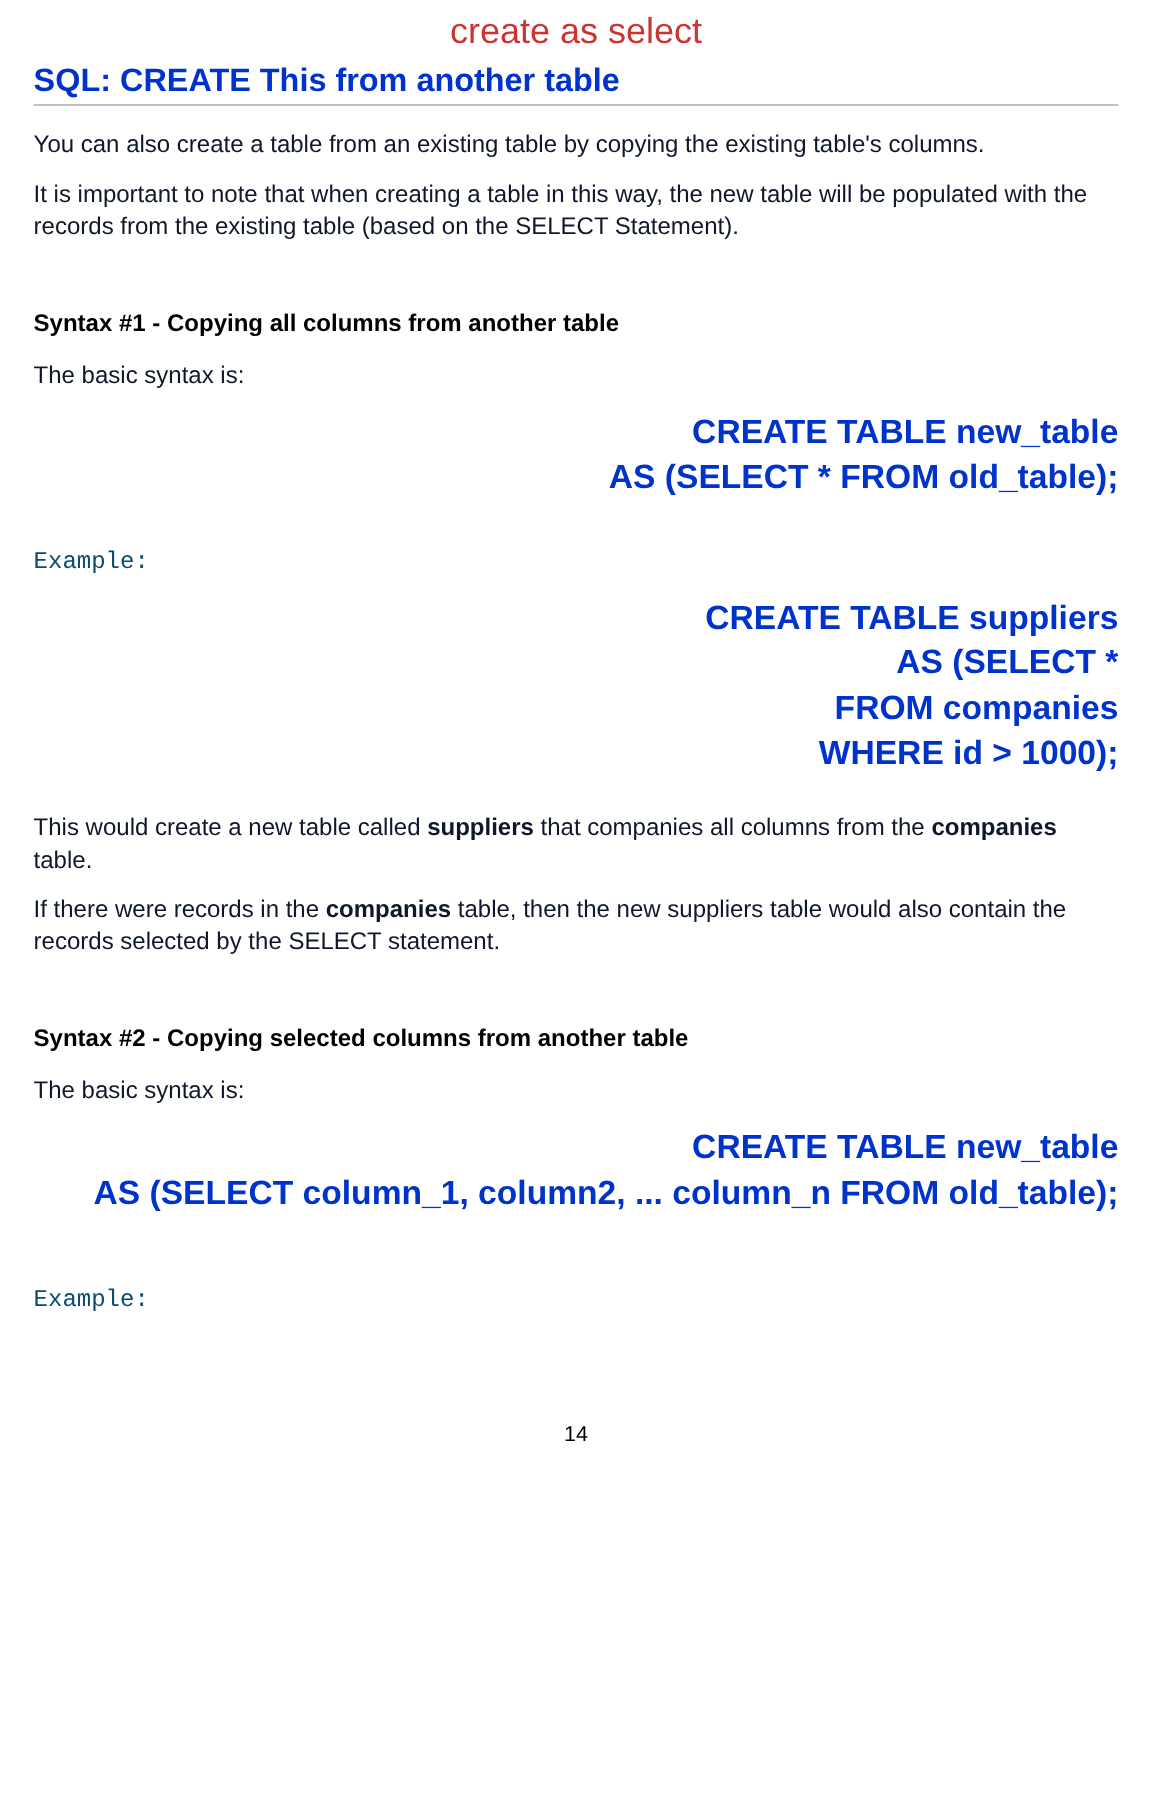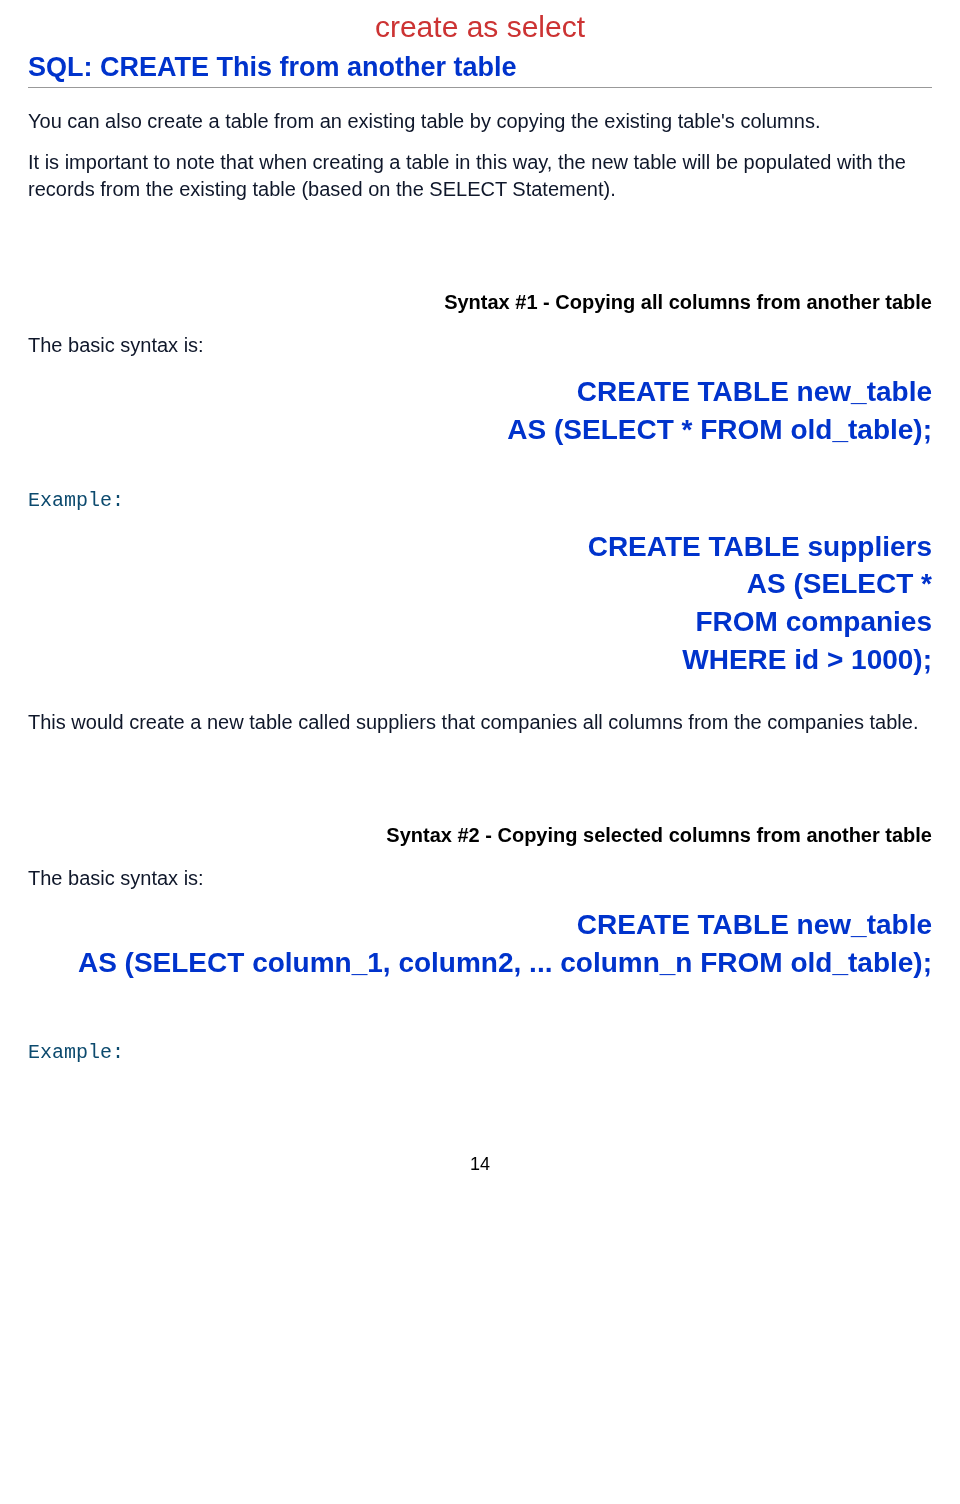--- a/index.html
+++ b/index.html
@@ -31,29 +31,28 @@
     border-top: 1px solid #999;
     margin: 0 0 20px 0;
   }
   .body-text {
     font-size: 20px;
     color: #0f172a;
     line-height: 1.35;
     margin: 14px 0;
   }
   .bold {
-    font-weight: normal;
+    font-weight: bold;
   }
   .section-heading {
     font-size: 20px;
     font-weight: bold;
     color: #000;
-    margin-top: 88px;
+    margin-top: 56px;
     margin-bottom: 18px;
-    text-align: right;
   }
   .code-block {
     color: #0033cc;
     font-size: 28px;
     font-weight: bold;
     line-height: 1.35;
     white-space: pre;
     margin: 10px 0 30px 0;
     font-family: Arial, Helvetica, sans-serif;
     text-align: right;
@@ -107,20 +106,23 @@
 
   <div class="code-block code-block-wide">CREATE TABLE suppliers
   AS (SELECT *
       FROM companies
       WHERE id &gt; 1000);</div>
 
   <p class="body-text">
     <span>This would create a new table called </span><span class="bold">suppliers</span><span> that companies all columns from the </span><span class="bold">companies</span><span> table.</span>
   </p>
 
+  <p class="body-text">
+    <span>If there were records in the </span><span class="bold">companies</span><span> table, then the new suppliers table would also contain the records selected by the SELECT statement.</span>
+  </p>
 
   <div class="section-heading">Syntax #2 - Copying selected columns from another table</div>
 
   <p class="body-text">The basic syntax is:</p>
 
   <div class="code-block code-block-left">CREATE TABLE new_table
   AS (SELECT column_1, column2, ... column_n FROM old_table);</div>
 
   <div class="example-label" style="margin-top:60px;">Example:</div>
 

